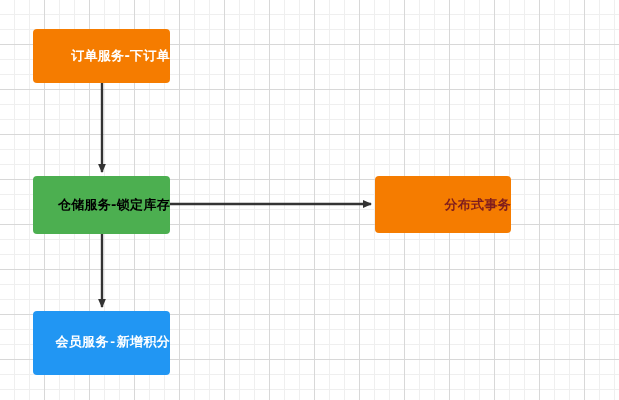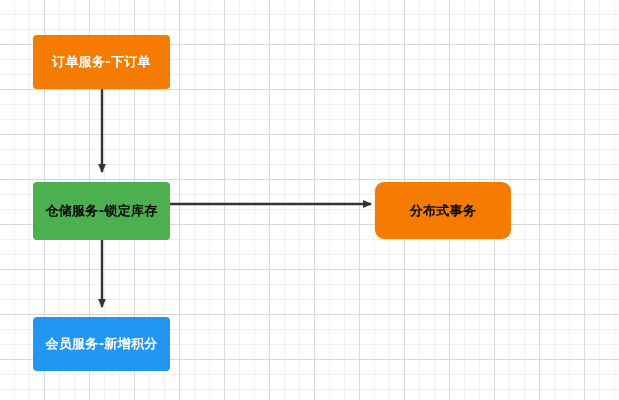--- a/index.html
+++ b/index.html
@@ -39,30 +39,29 @@
     width: 619px;
     height: 400px;
     pointer-events: none;
   }
 
   .node {
     position: absolute;
     box-sizing: border-box;
     display: flex;
     align-items: center;
-    justify-content: center;
+    justify-content: flex-end;
     border-radius: 4px;
     color: #ffffff;
     font-size: 13px;
     font-weight: bold;
     letter-spacing: 0.3px;
     text-align: center;
     line-height: 1.2;
     user-select: none;
-    margin-top: 6px;
   }
 
   .node-label {
     display: block;
     white-space: nowrap;
   }
 </style>
 </head>
 <body>
 
@@ -83,21 +82,21 @@
   </svg>
 
   <div class="node" style="left: 33px; top: 29px; width: 137px; height: 54px; background: rgb(245, 124, 0); color: rgb(255, 255, 255);">
     <span class="node-label">订单服务-下订单</span>
   </div>
 
   <div class="node" style="left: 33px; top: 176px; width: 137px; height: 58px; background: rgb(76, 175, 80); color: #000000;">
     <span class="node-label">仓储服务-锁定库存</span>
   </div>
 
-  <div class="node" style="left: 33px; top: 311px; width: 137px; height: 54px; background: rgb(33, 150, 243); color: rgb(255, 255, 255);">
+  <div class="node" style="left: 33px; top: 311px; width: 137px; height: 64px; background: rgb(33, 150, 243); color: rgb(255, 255, 255); font-family: Liberation Mono, monospace;">
     <span class="node-label">会员服务-新增积分</span>
   </div>
 
-  <div class="node" style="left: 375px; top: 176px; width: 136px; height: 57px; background: rgb(245, 124, 0); color: #000000; border-radius: 9px;">
+  <div class="node" style="left: 375px; top: 176px; width: 136px; height: 57px; background: rgb(245, 124, 0); color: #7f1d1d;">
     <span class="node-label">分布式事务</span>
   </div>
 
 </div>
 
 </body></html>

